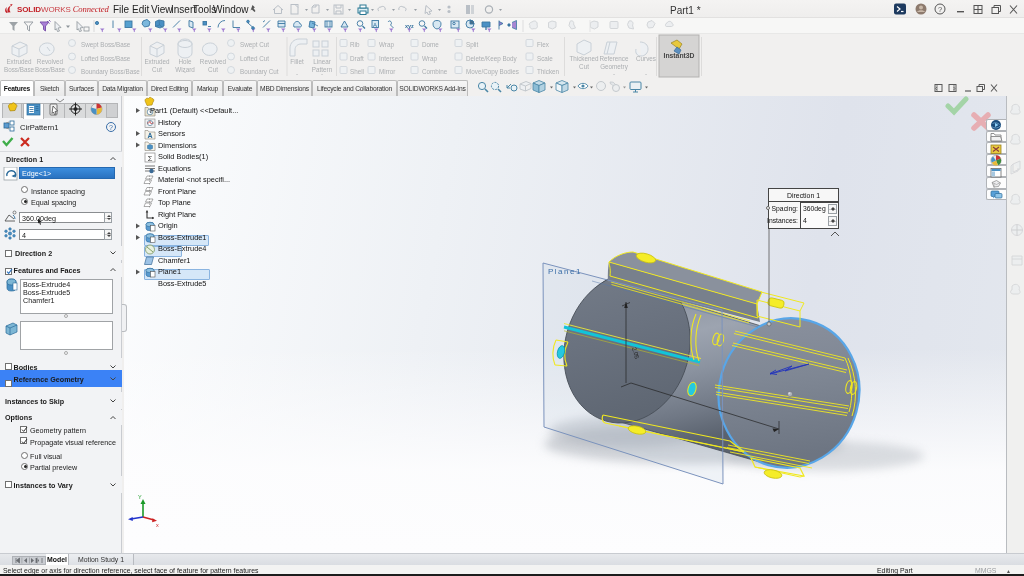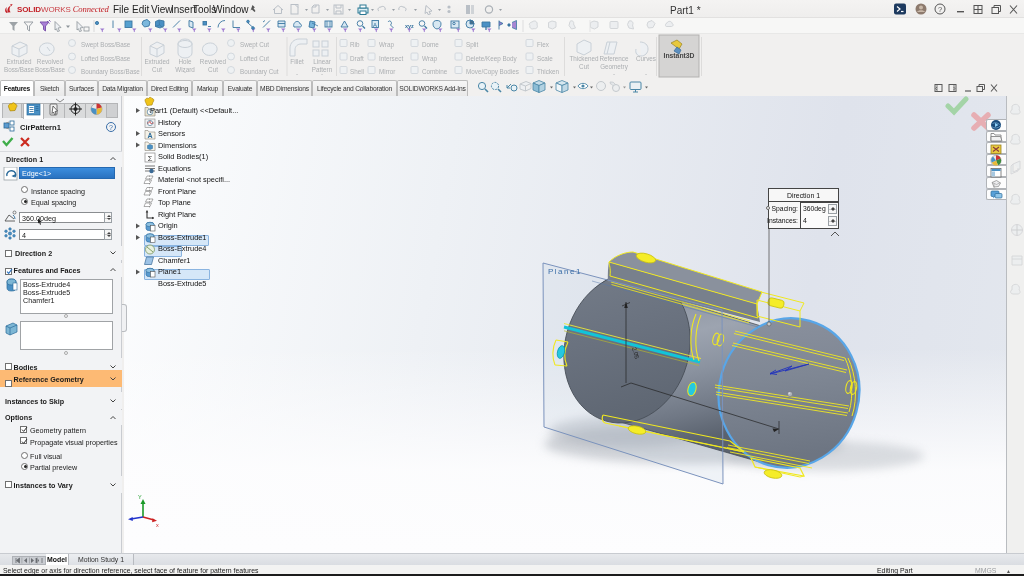--- a/index.html
+++ b/index.html
@@ -639,21 +639,21 @@
       <g>
           <path d="M7 186 a4.5 3 0 0 1 9 0 l0 6 a4.5 3 0 0 1 -9 0 Z" fill="#4a90c4" stroke="#2a6a9a" stroke-width=".7"></path>
           <ellipse cx="11.5" cy="186" rx="4.5" ry="3" fill="#7db6d4" stroke="#2a6a9a" stroke-width=".7"></ellipse>
           <rect x="13" y="187" width="4" height="7" fill="#fff" stroke="#2a6a9a" stroke-width=".6"></rect>
         </g>
       <g>
           <path d="M6 230 l7 -3 4 2 0 7 -7 3 -4 -2 Z" fill="#7db6d4" stroke="#2a6a9a" stroke-width=".7"></path>
           <path d="M6 230 l4 2 7 -3 M10 232 l0 7" stroke="#2a6a9a" stroke-width=".7" fill="none"></path>
         </g>
     </svg>
-    <div class="abs pmtext" style="left:20px;top:27px;font-weight:bold;font-size:7.6px">CirPattern1</div>
+    <div class="abs pmtext" style="left:20px;top:27px;font-weight:normal;font-size:7.6px">CirPattern1</div>
     <div class="pm-divider" style="top:55px"></div>
     <div class="sechdr" style="top:56px;height:15px;background:#f2f3f5">
         <span class="t">Direction 1</span>
       <svg class="chev" viewBox="0 0 6 6">
           <path d="M0.5 4 L3 1.5 L5.5 4" stroke="#444" fill="none"></path>
         </svg>
       </div>
     <div class="abs" style="left:19px;top:71px;width:96px;height:12px;background:linear-gradient(#3c8ede,#2a72c0);border:1px solid #2468b0"></div>
     <div class="abs" style="left:22px;top:73px;font-size:7.2px;color:#fff">Edge&lt;1&gt;</div>
     <div class="radio" style="left:21px;top:90px"></div>
@@ -699,21 +699,21 @@
     <div class="abs" style="left:64px;top:255px;width:4px;height:4px;border:1px solid #aaa;border-radius:50%"></div>
     <div class="pm-divider" style="top:261.5px"></div>
     <div class="sechdr" style="top:262px;height:17px;background:#f2f3f5">
         <span class="t" style="left:13.5px;top:4.5px">Bodies</span>
       <svg class="chev" style="top:6px" viewBox="0 0 6 6">
           <path d="M0.5 1.5 L3 4 L5.5 1.5" stroke="#444" fill="none"></path>
         </svg>
       </div>
     <div class="cb" style="left:5px;top:266.5px"></div>
     <div class="pm-divider" style="top:278.5px"></div>
-    <div class="sechdr" style="top:274px;height:17px;background:#fdba74">
+    <div class="sechdr" style="top:274px;height:17px;background:#3b82f6">
         <span class="t" style="left:13.5px;top:4.5px">Reference Geometry</span>
       <svg class="chev" style="top:6px" viewBox="0 0 6 6">
           <path d="M0.5 1.5 L3 4 L5.5 1.5" stroke="#444" fill="none"></path>
         </svg>
       </div>
     <div class="cb" style="left:5px;top:283.5px"></div>
     <div class="pm-divider" style="top:295.5px"></div>
     <div class="sechdr" style="top:296px;height:17px;background:#f2f3f5">
         <span class="t" style="left:5px;top:4.5px">Instances to Skip</span>
       <svg class="chev" style="top:6px" viewBox="0 0 6 6">
@@ -729,21 +729,21 @@
       </div>
     <div class="cb" style="left:20px;top:329.5px"></div>
     <svg class="abs" style="left:20.5px;top:330px" width="7" height="7" viewBox="0 0 7 7">
         <path d="M1 3.6 L2.7 5.4 L6 1" stroke="#333" stroke-width="1" fill="none"></path>
       </svg>
     <div class="abs pmtext" style="left:30px;top:330px">Geometry pattern</div>
     <div class="cb" style="left:20px;top:341px"></div>
     <svg class="abs" style="left:20.5px;top:341.5px" width="7" height="7" viewBox="0 0 7 7">
         <path d="M1 3.6 L2.7 5.4 L6 1" stroke="#333" stroke-width="1" fill="none"></path>
       </svg>
-    <div class="abs pmtext" style="left:30px;top:341.5px">Propagate visual properties</div>
+    <div class="abs pmtext" style="left:30px;top:341.5px">Propagate visual reference</div>
     <div class="radio" style="left:21px;top:355.5px"></div>
     <div class="abs pmtext" style="left:30px;top:356px">Full visual</div>
     <div class="radio sel" style="left:21px;top:366.5px"></div>
     <div class="abs pmtext" style="left:30px;top:367px">Partial preview</div>
     <div class="pm-divider" style="top:379.5px"></div>
     <div class="sechdr" style="top:380px;height:17px;background:#f2f3f5">
         <span class="t" style="left:13.5px;top:4.5px">Instances to Vary</span>
       <svg class="chev" style="top:6px" viewBox="0 0 6 6">
           <path d="M0.5 1.5 L3 4 L5.5 1.5" stroke="#444" fill="none"></path>
         </svg>

